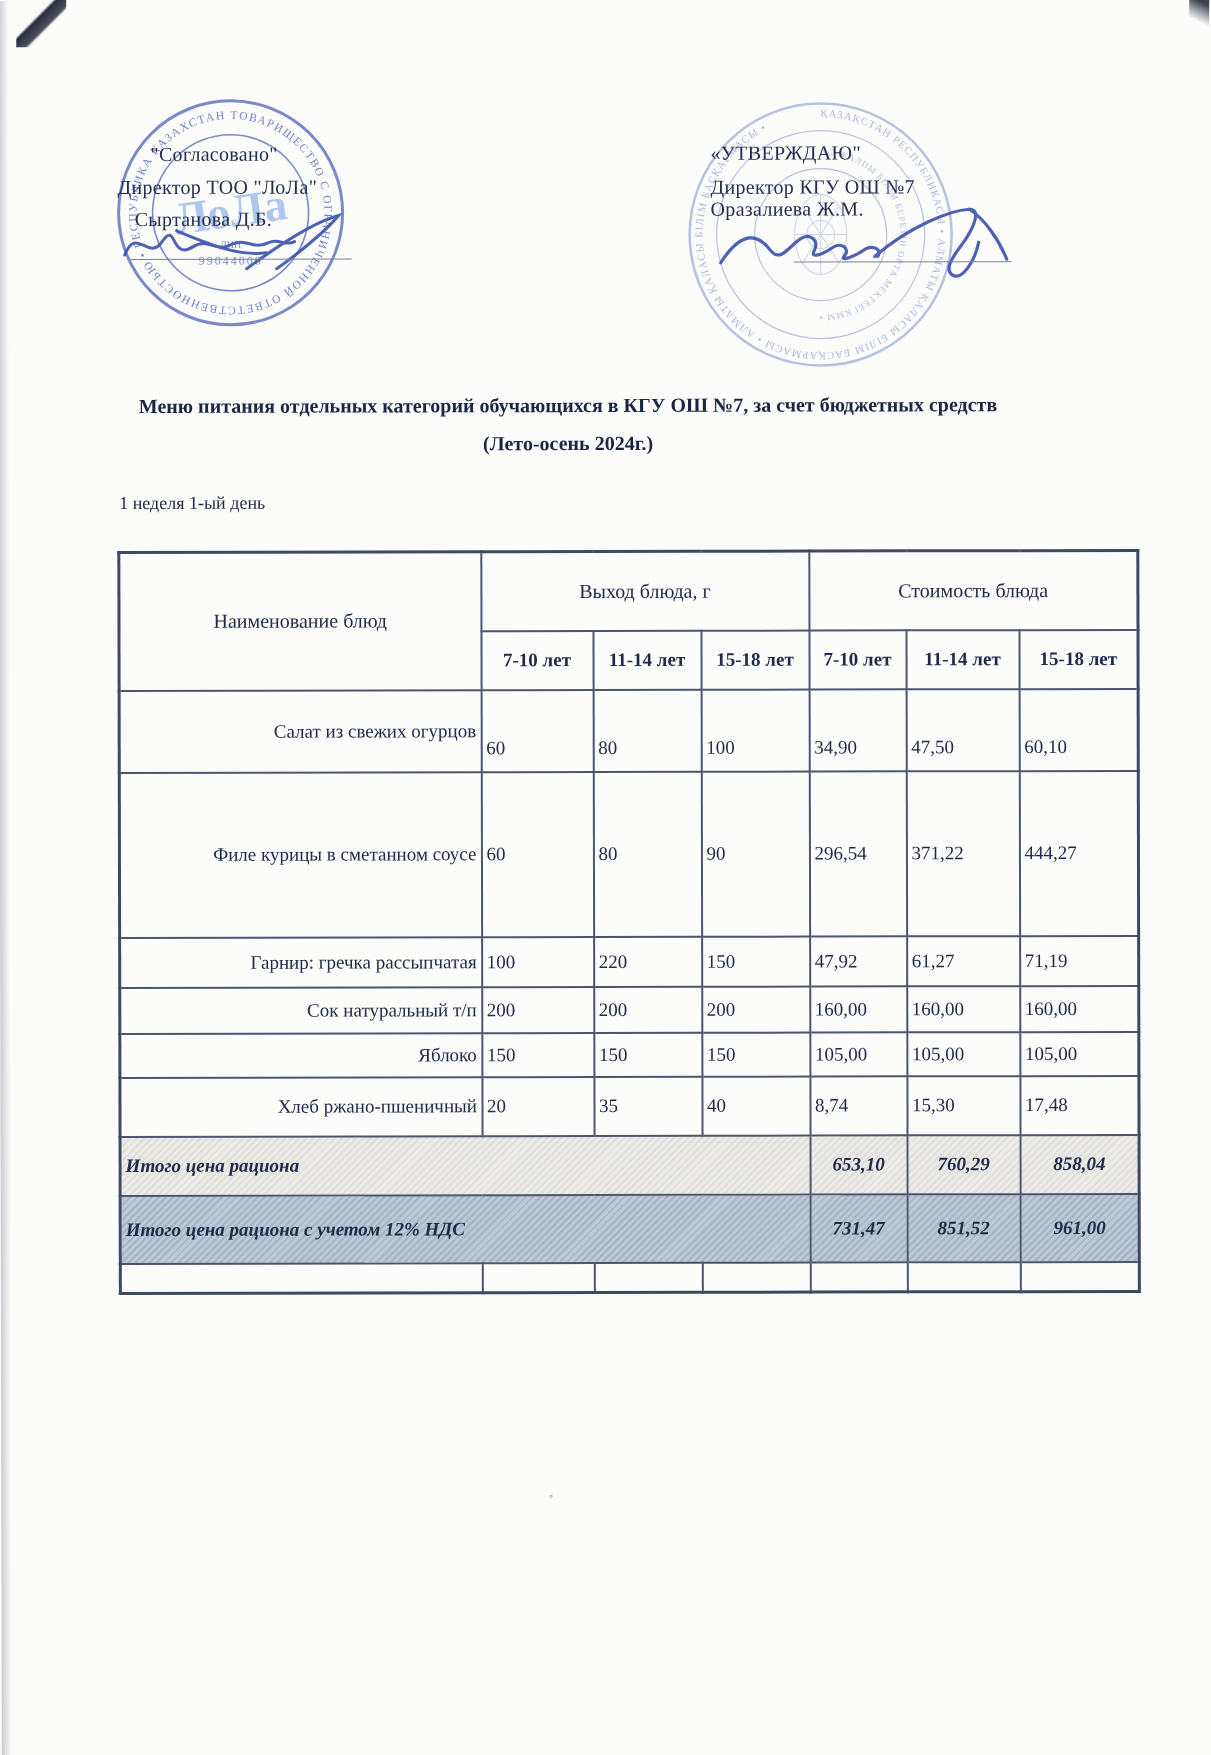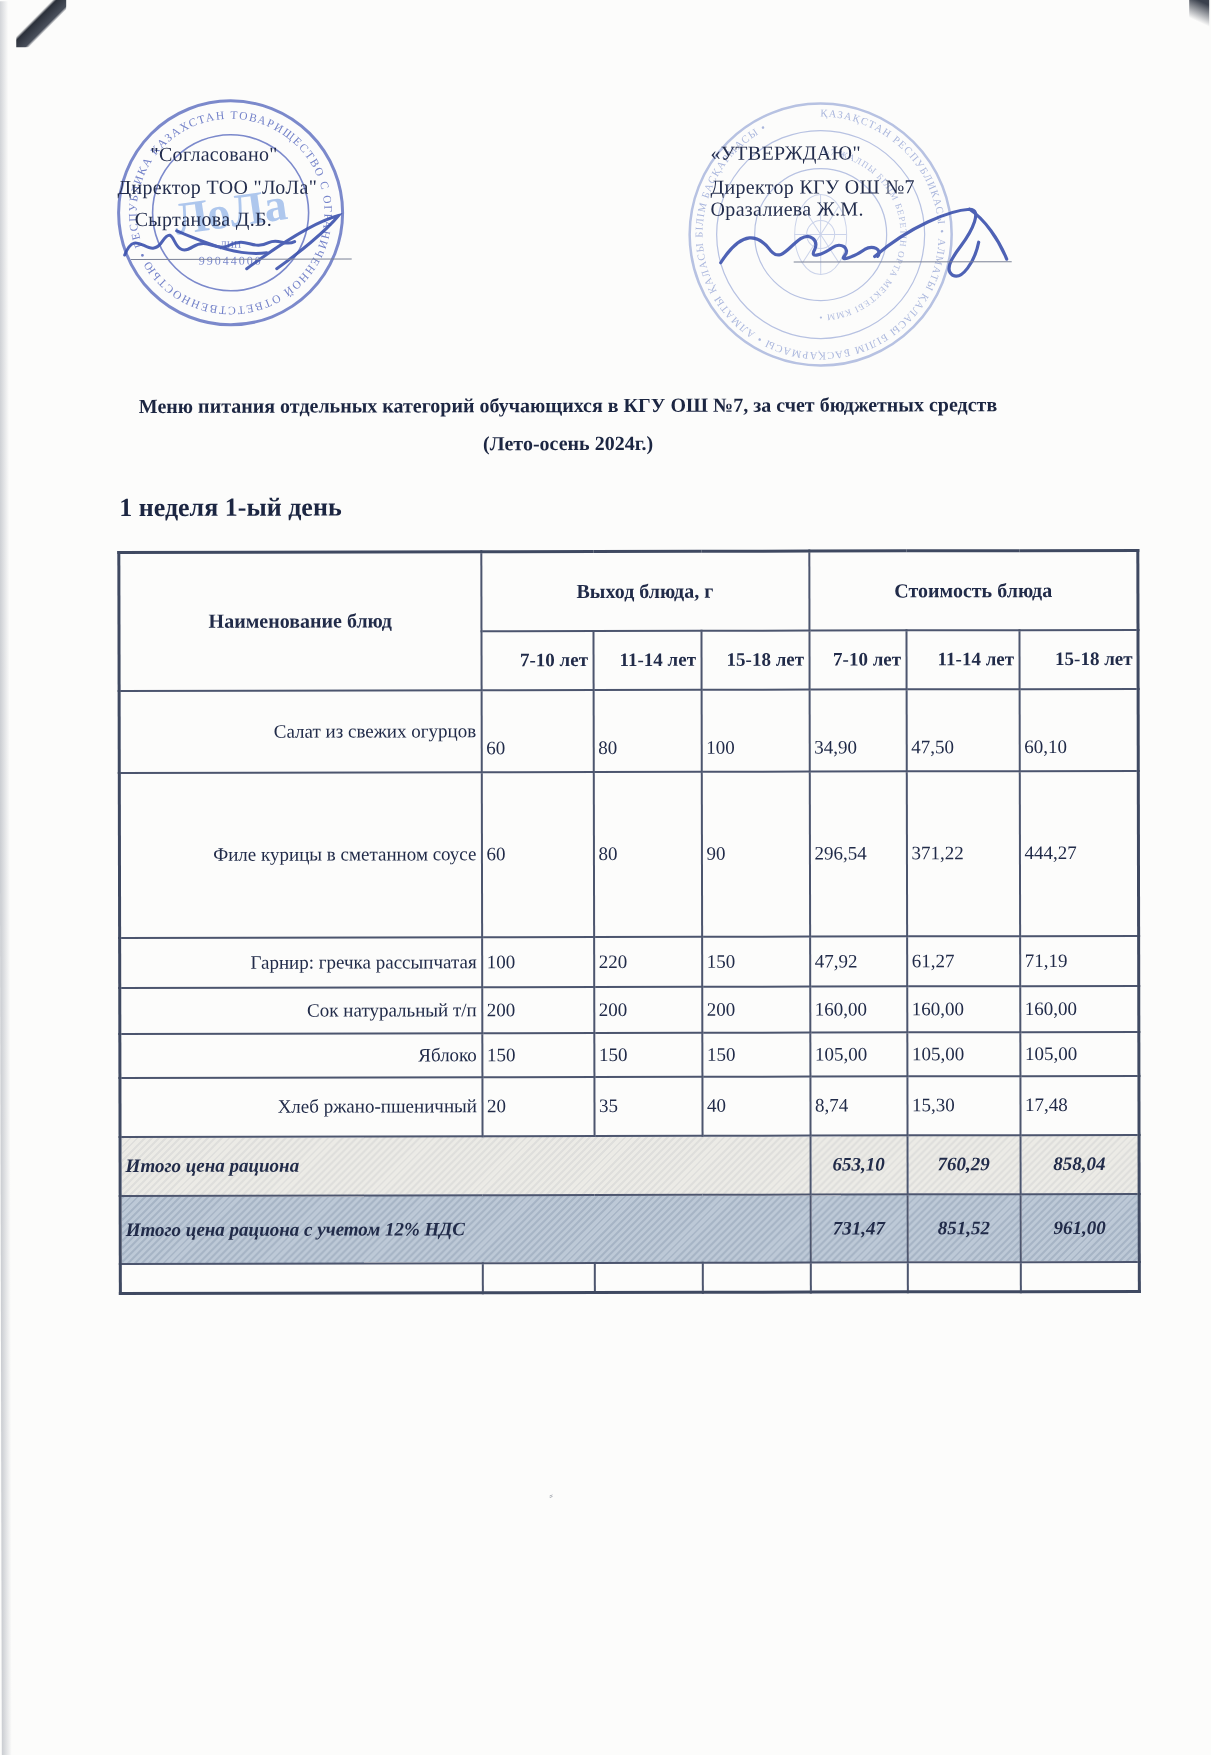--- a/index.html
+++ b/index.html
@@ -24,29 +24,29 @@
   .hline{position:absolute;font-size:20px;color:#232d4d;letter-spacing:.3px;white-space:nowrap}
   .sig-underline{position:absolute;border-top:1.6px solid #7b8296}
 
   .stamp{position:absolute}
   .stamp svg{display:block}
 
   .doc-title{position:absolute;left:18px;width:1102px;text-align:center;
     font-weight:bold;font-size:20px;color:#1c2642;white-space:nowrap}
   .doc-title2{position:absolute;left:18px;width:1102px;text-align:center;
     font-weight:bold;font-size:20px;color:#1c2642}
-  .day-label{position:absolute;left:120px;font-weight:bold;font-size:26px;color:#1c2642}
+  .day-label{position:absolute;left:120px;font-weight:normal;font-size:18px;color:#1c2642}
 
   
   table.menu{position:absolute;left:118px;top:550px;width:1019px;
     border-collapse:collapse;table-layout:fixed;
     font-size:19px;color:#212b49;border:3px solid #3f4961}
   table.menu td{border:2px solid #4c556e;padding:0 4px;vertical-align:middle;overflow:hidden}
-  td.gh{font-weight:bold;text-align:center;font-size:20px}
-  td.age{font-weight:bold;text-align:right;font-size:19px}
+  td.gh{font-weight:normal;text-align:center;font-size:20px}
+  td.age{font-weight:bold;text-align:center;font-size:19px}
   td.name{text-align:right;padding-left:5px}
   td.num{text-align:left}
   tr.hr1{height:79px}
   tr.hr2{height:59px}
   tr.r1{height:82px}
   tr.r2{height:165px}
   tr.r3{height:50px}
   tr.r4{height:46px}
   tr.r5{height:44px}
   tr.r6{height:59px}

